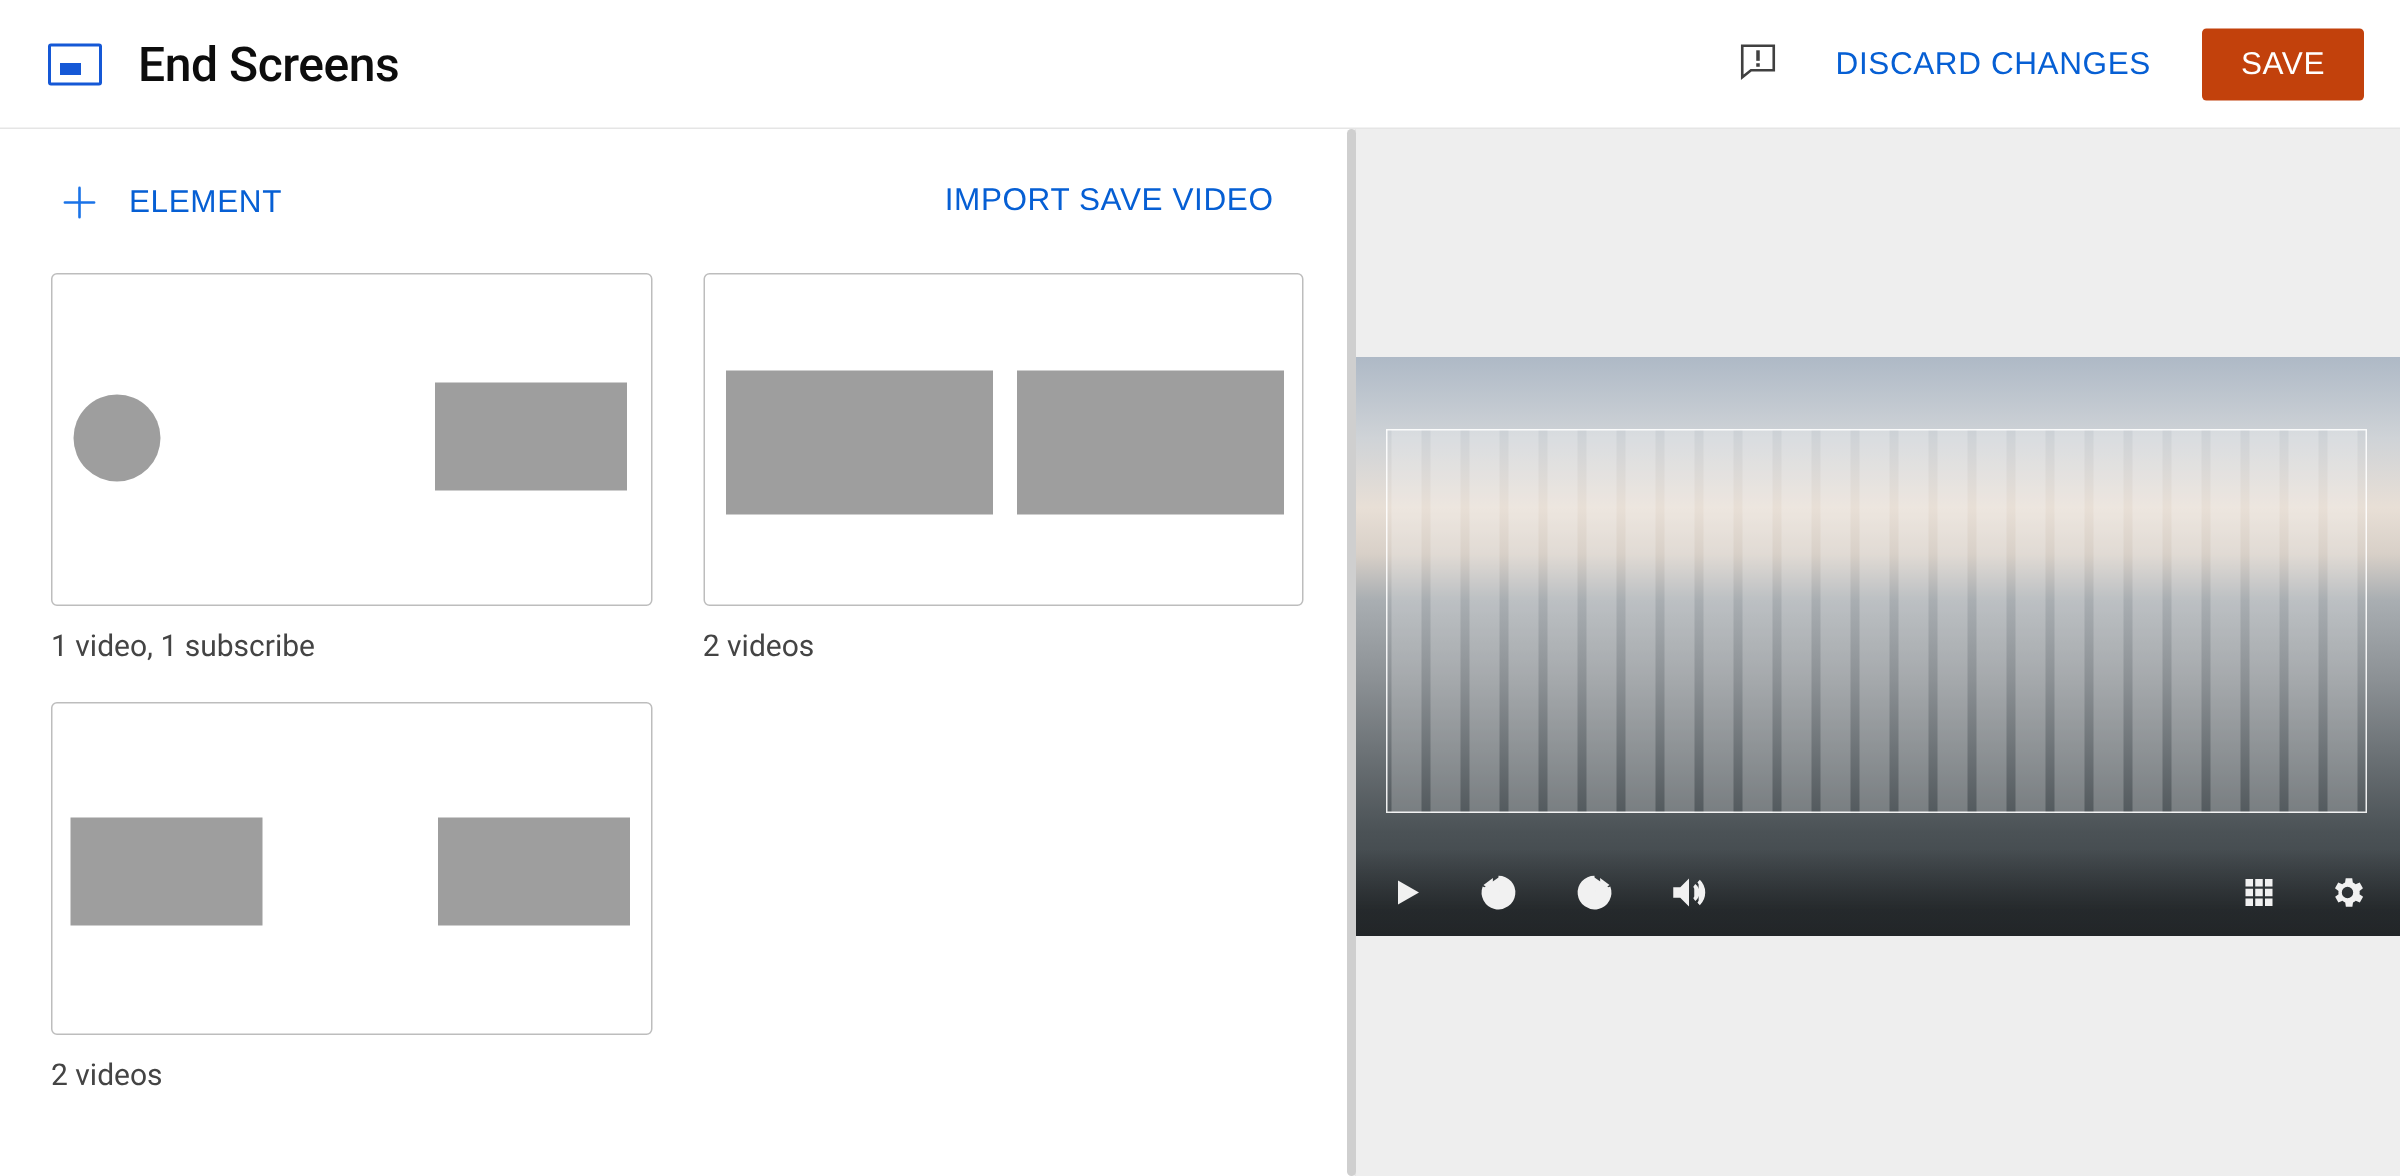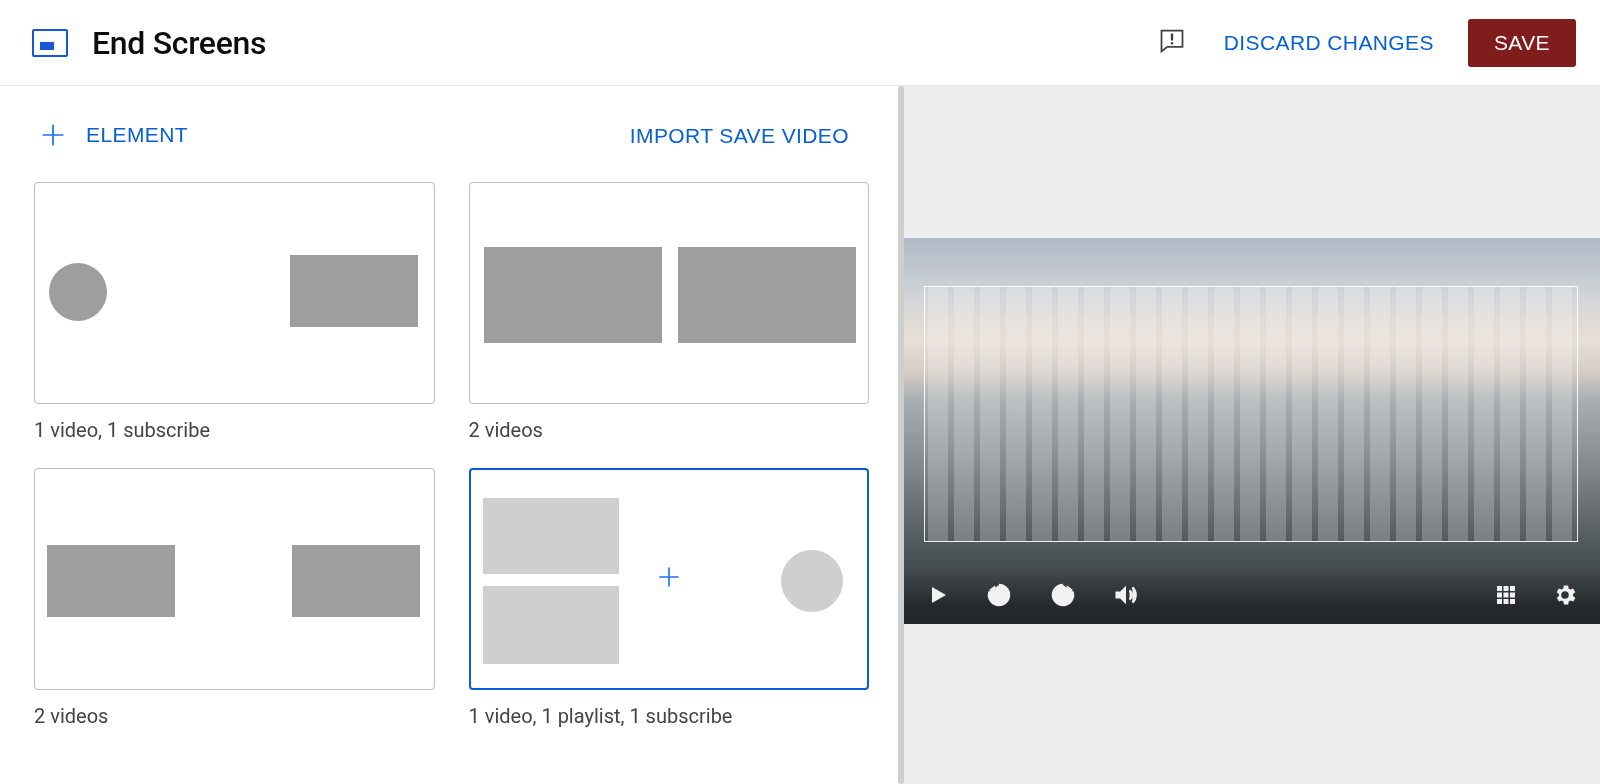--- a/index.html
+++ b/index.html
@@ -23,41 +23,41 @@
   }
   .header-title { font-size: 32px; font-weight: 500; letter-spacing: -0.3px; }
 
   .header-right { margin-left: auto; display: flex; gap: 34px; }
   .feedback-btn { background: none; border: none; cursor: pointer; padding: 4px; }
   .discard-btn {
     background: none; border: none; color: #065fd4; font-size: 21px; font-weight: 500;
     letter-spacing: 0.4px; cursor: pointer;
   }
   .save-btn {
-    background: #7f1d1d; border: none; color: #fff; font-size: 21px; font-weight: 500;
+    background: #c2410c; border: none; color: #fff; font-size: 21px; font-weight: 500;
     padding: 12px 26px; border-radius: 3px; letter-spacing: 0.4px; cursor: pointer;
   }
 
   
   .body { display: flex; height: calc(784px - 86px); }
   .left-col {
     width: 903px; padding: 30px 34px 10px 34px; position: relative;
   }
   .right-col {
     flex: 1; background: #eee; position: relative;
     border-left: 1px solid #e5e5e5;
   }
   .divider-scroll {
     position: absolute; left: -6px; top: 0; bottom: 0; width: 6px; background: #cfcfcf;
     border-radius: 3px;
   }
 
   
   .action-row {
-    display: flex; align-items: flex-end; justify-content: space-between;
+    display: flex; align-items: flex-start; justify-content: space-between;
     padding: 6px 0 34px 6px;
   }
   .element-btn {
     display: flex; align-items: center; gap: 20px; background: none; border: none;
     color: #065fd4; font-size: 21px; font-weight: 500; letter-spacing: 0.4px; cursor: pointer;
   }
   .element-btn svg { stroke: #1a73e8; }
   .import-btn {
     background: none; border: none; color: #065fd4; font-size: 21px; font-weight: 500;
     letter-spacing: 0.4px; cursor: pointer; padding-right: 20px;
@@ -193,33 +193,20 @@
         </div>
 
         <div class="tmpl t3">
           <div class="tmpl-box t3">
             <div class="shape-rect r1"></div>
             <div class="shape-rect r2"></div>
           </div>
           <div class="tmpl-label">2 videos</div>
         </div>
 
-        <div class="tmpl t4 selected">
-          <div class="tmpl-box t4">
-            <div class="shape-rect r1"></div>
-            <div class="shape-rect r2"></div>
-            <div class="plus">
-              <svg width="24" height="24" viewBox="0 0 24 24">
-                  <path d="M12 3v18M3 12h18" stroke-width="1.6" stroke-linecap="round"></path>
-                </svg>
-            </div>
-            <div class="shape-circle"></div>
-          </div>
-          <div class="tmpl-label">1 video, 1 playlist, 1 subscribe</div>
-        </div>
 
       </div>
     </div>
 
     <div class="right-col">
       <div class="divider-scroll"></div>
       <div class="preview-wrap">
         <div class="preview">
           <div class="safe-zone"></div>
           <div class="player-controls">

